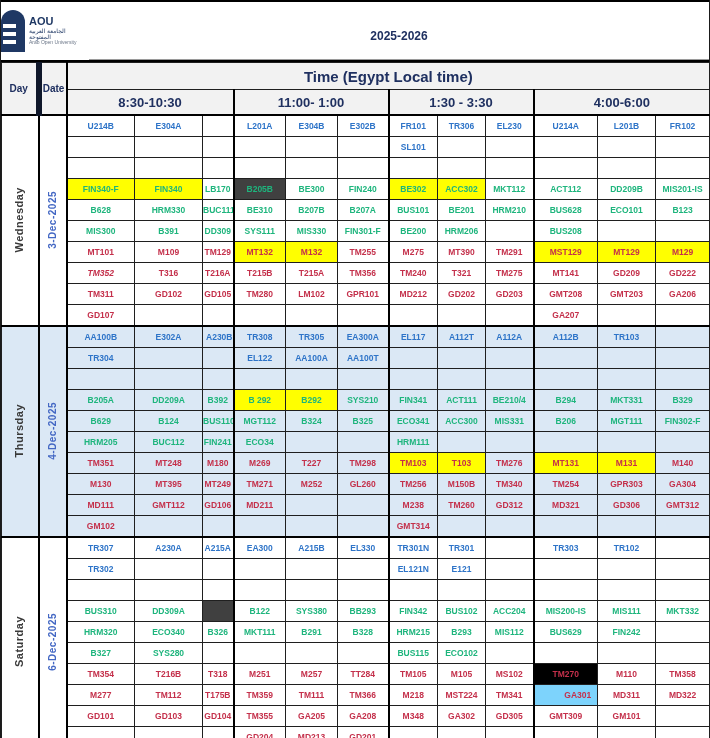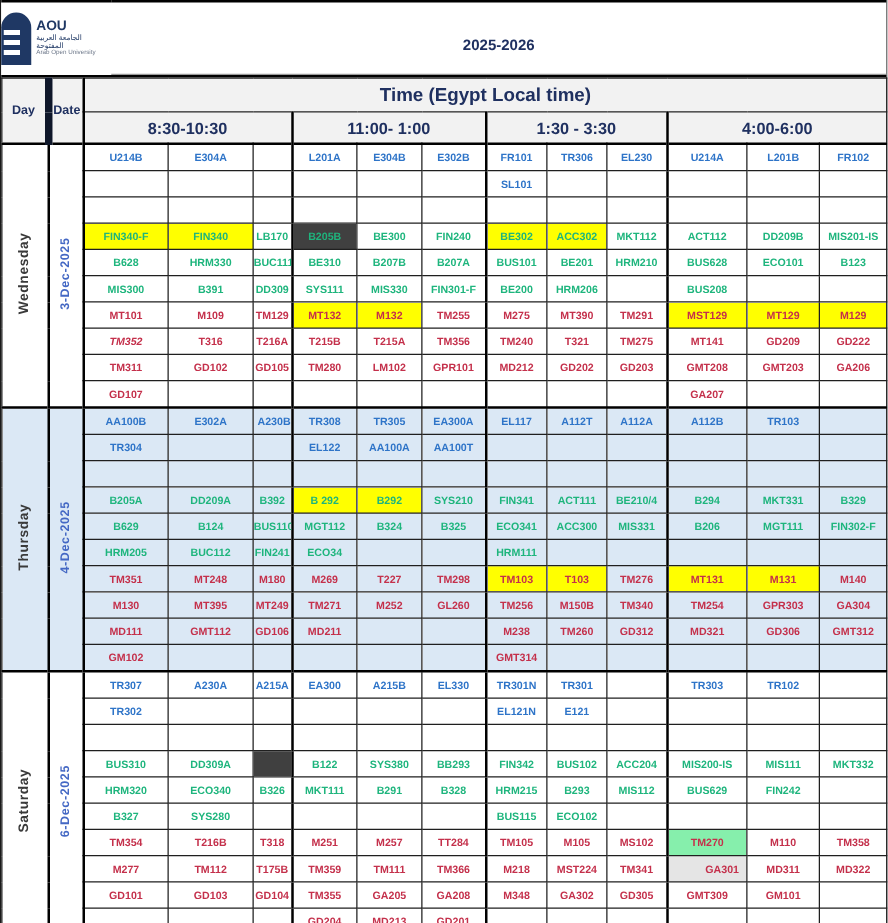--- a/index.html
+++ b/index.html
@@ -472,35 +472,35 @@
         <tr>
           <td class="t-red g-start" style="background: rgb(255, 255, 255);">TM354</td>
           <td class="t-red" style="background: rgb(255, 255, 255);">T216B</td>
           <td class="t-red" style="background: rgb(255, 255, 255);">T318</td>
           <td class="t-red g-start" style="background: rgb(255, 255, 255);">M251</td>
           <td class="t-red" style="background: rgb(255, 255, 255);">M257</td>
           <td class="t-red" style="background: rgb(255, 255, 255);">TT284</td>
           <td class="t-red g-start" style="background: rgb(255, 255, 255);">TM105</td>
           <td class="t-red" style="background: rgb(255, 255, 255);">M105</td>
           <td class="t-red" style="background: rgb(255, 255, 255);">MS102</td>
-          <td class="t-red g-start" style="background: #86efac;">TM270</td>
+          <td class="t-red g-start" style="background: #000000;">TM270</td>
           <td class="t-red" style="background: rgb(255, 255, 255);">M110</td>
           <td class="t-red" style="background: rgb(255, 255, 255);">TM358</td>
         </tr>
         <tr>
           <td class="t-red g-start" style="background: rgb(255, 255, 255);">M277</td>
           <td class="t-red" style="background: rgb(255, 255, 255);">TM112</td>
           <td class="t-red" style="background: rgb(255, 255, 255);">T175B</td>
           <td class="t-red g-start" style="background: rgb(255, 255, 255);">TM359</td>
           <td class="t-red" style="background: rgb(255, 255, 255);">TM111</td>
           <td class="t-red" style="background: rgb(255, 255, 255);">TM366</td>
           <td class="t-red g-start" style="background: rgb(255, 255, 255);">M218</td>
           <td class="t-red" style="background: rgb(255, 255, 255);">MST224</td>
           <td class="t-red" style="background: rgb(255, 255, 255);">TM341</td>
-          <td class="t-red g-start" style="background: #e5e5e5; padding-left: 24px;">GA301</td>
+          <td class="t-red g-start" style="background: #7dd3fc; padding-left: 24px;">GA301</td>
           <td class="t-red" style="background: rgb(255, 255, 255);">MD311</td>
           <td class="t-red" style="background: rgb(255, 255, 255);">MD322</td>
         </tr>
         <tr>
           <td class="t-red g-start" style="background: rgb(255, 255, 255);">GD101</td>
           <td class="t-red" style="background: rgb(255, 255, 255);">GD103</td>
           <td class="t-red" style="background: rgb(255, 255, 255);">GD104</td>
           <td class="t-red g-start" style="background: rgb(255, 255, 255);">TM355</td>
           <td class="t-red" style="background: rgb(255, 255, 255);">GA205</td>
           <td class="t-red" style="background: rgb(255, 255, 255);">GA208</td>

